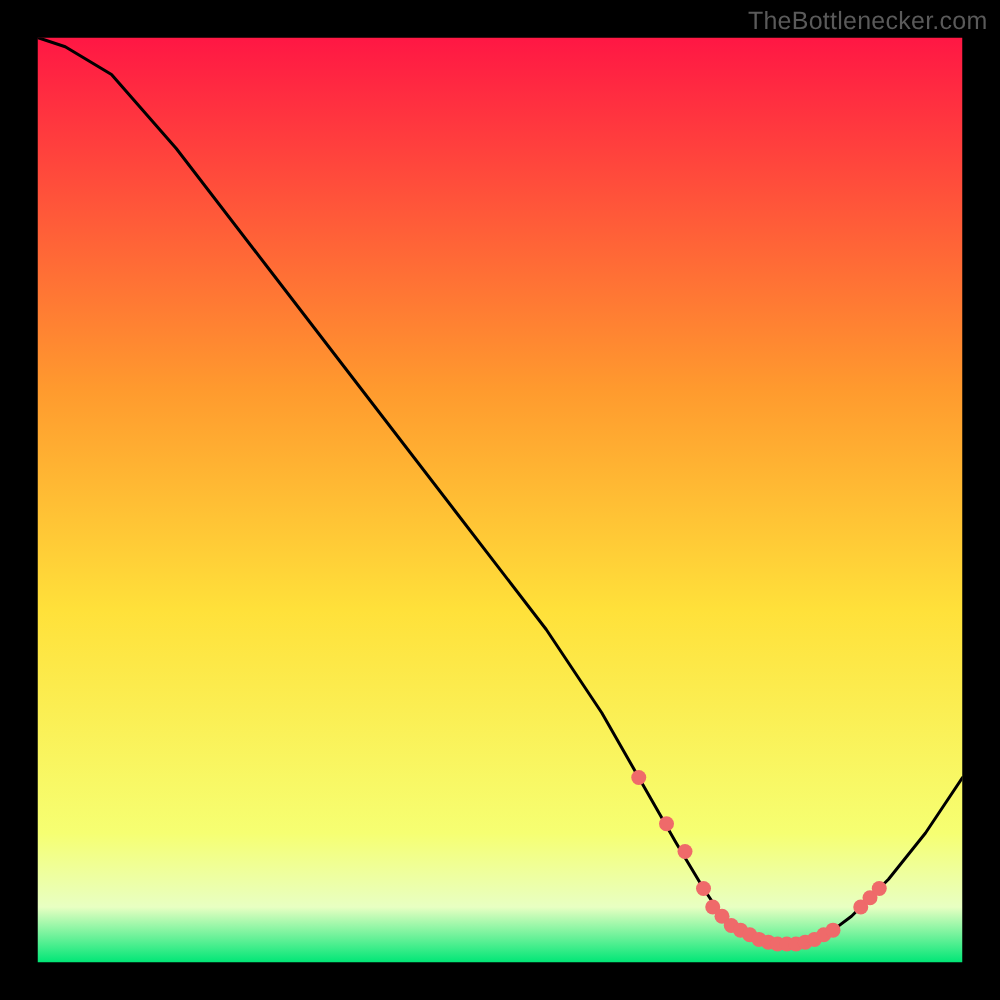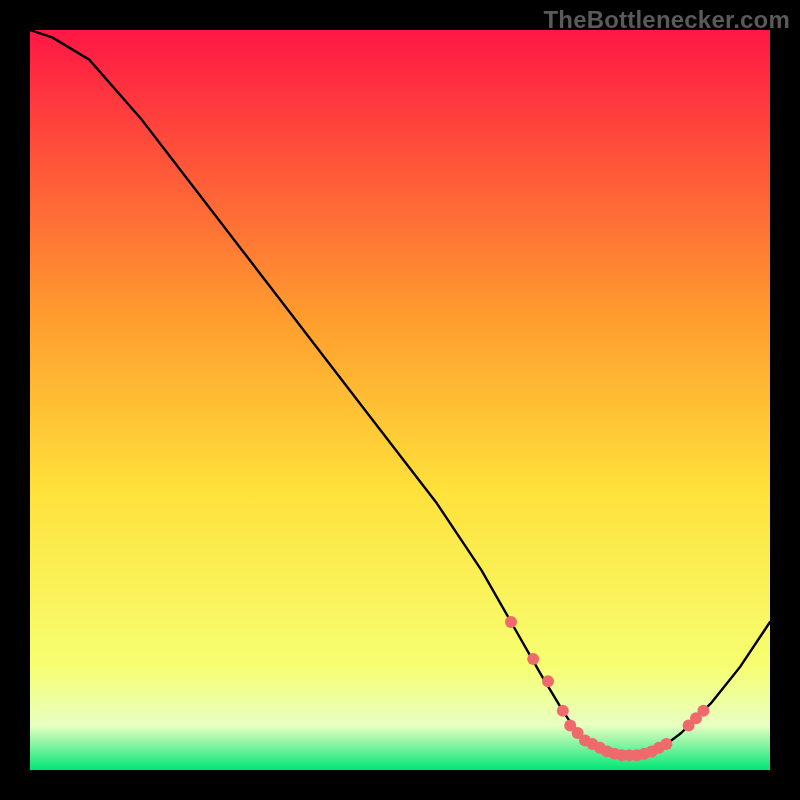--- a/index.html
+++ b/index.html
@@ -15,22 +15,22 @@
     position: relative;
     width: 800px;
     height: 800px;
     background: #000;
   }
   .watermark {
     position: absolute;
     top: 6px;
     right: 10px;
     color: #5a5a5a;
-    font-size: 24px;
-    font-weight: 700;
+    font-size: 20px;
+    font-weight: 400;
     letter-spacing: 0.2px;
     z-index: 20;
     user-select: none;
   }
   .plot-wrap {
     position: absolute;
     left: 30px;
     top: 30px;
     width: 740px;
     height: 740px;

